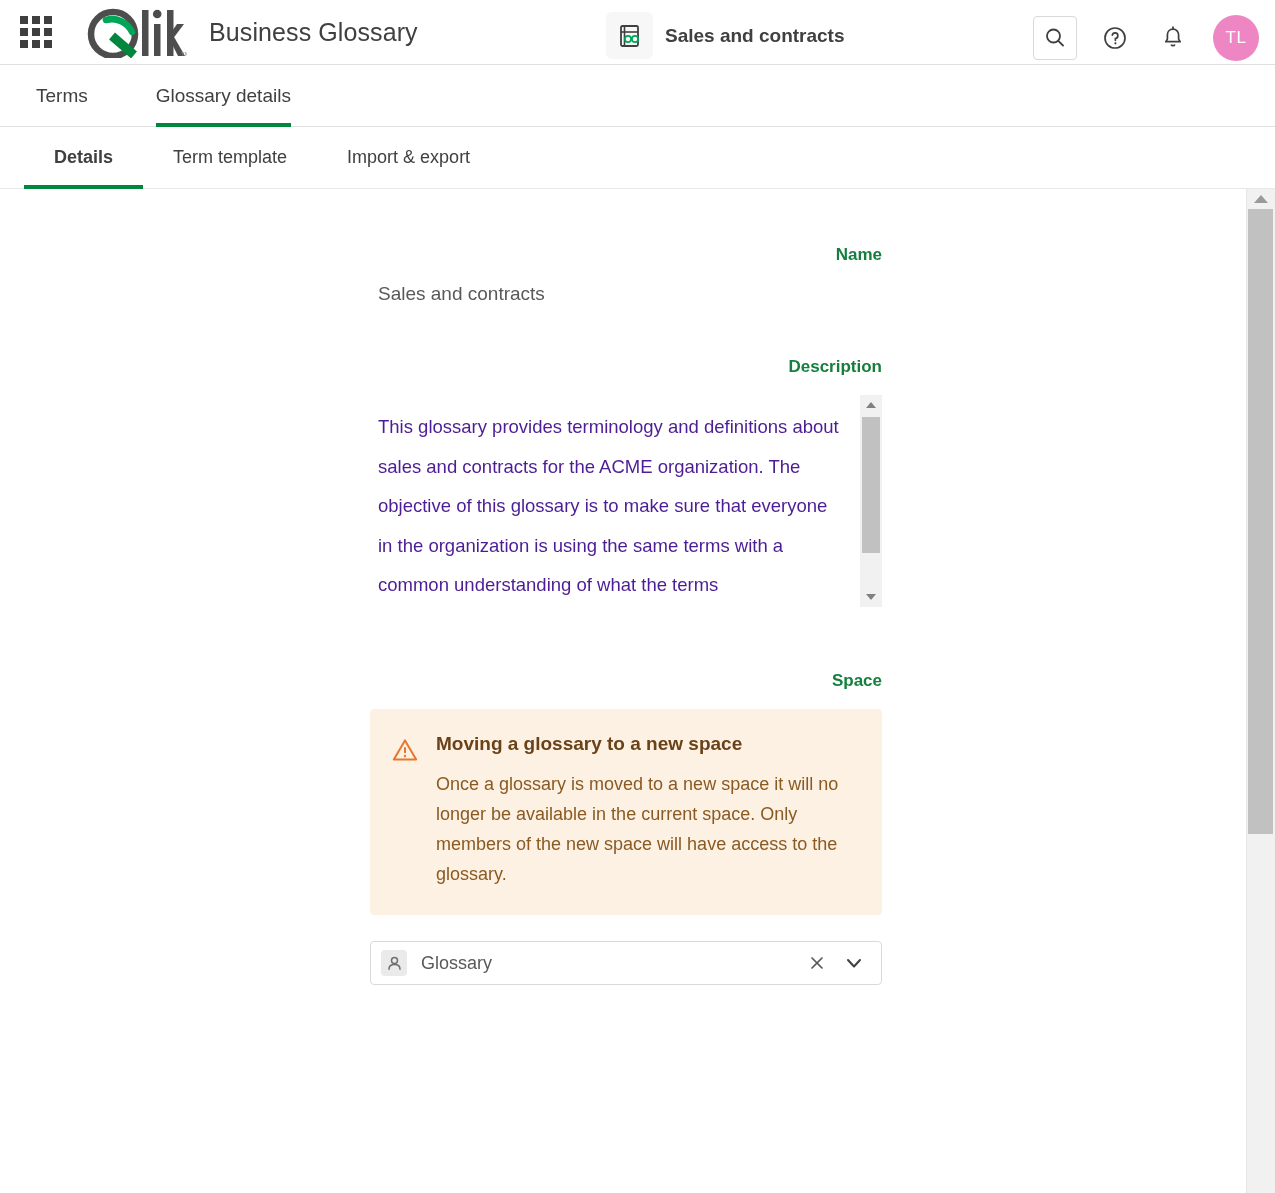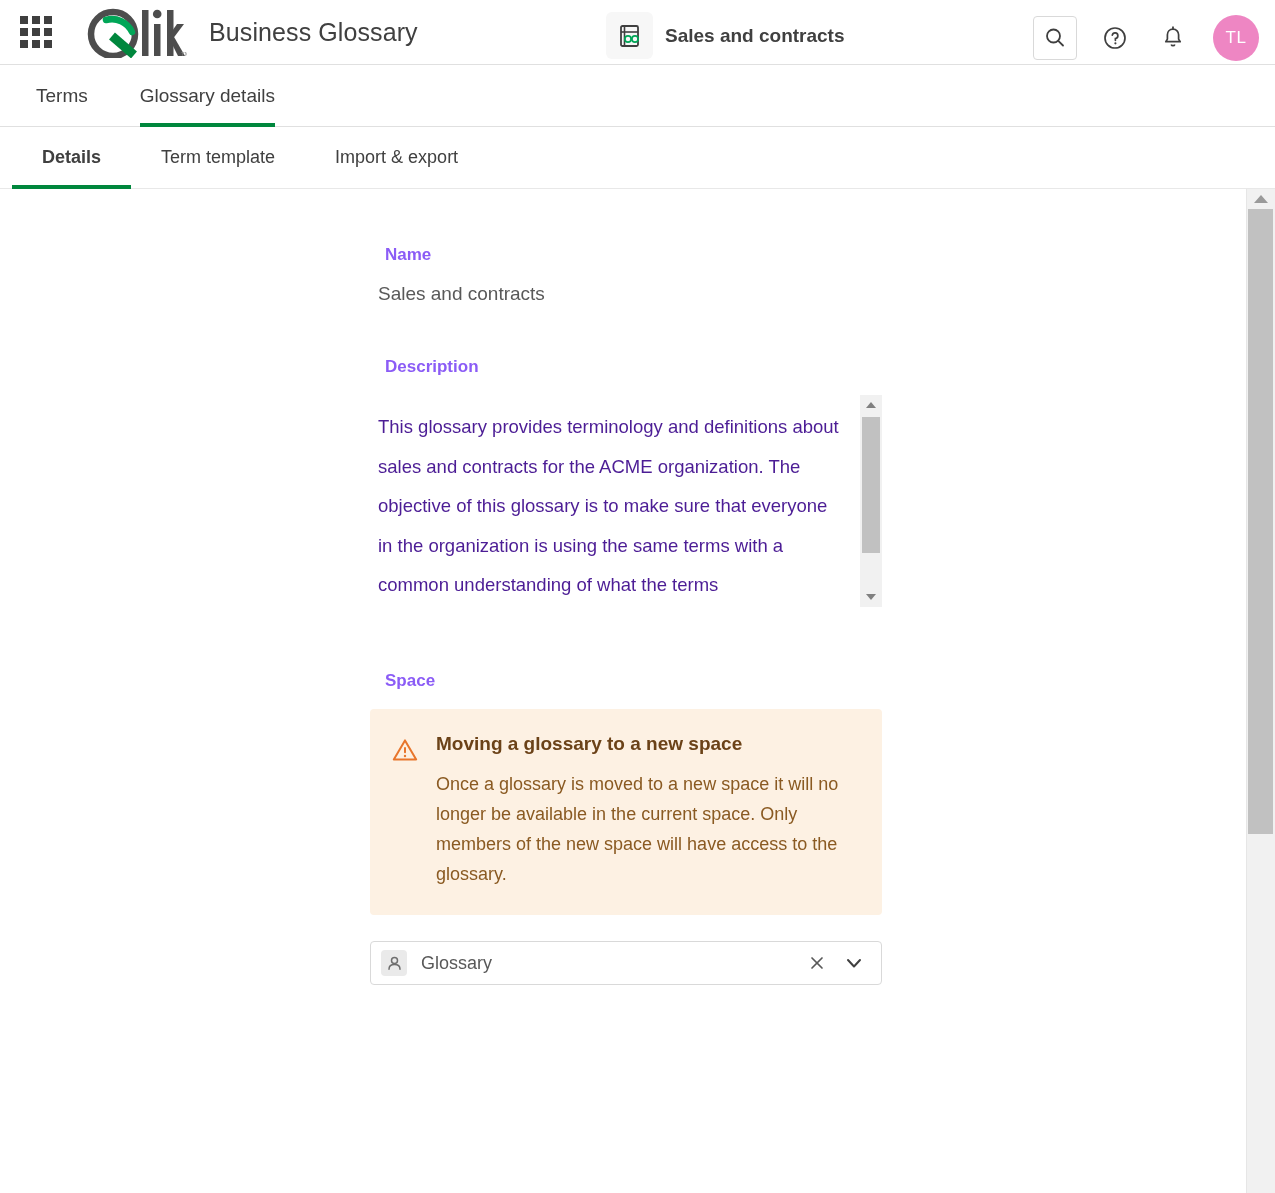--- a/index.html
+++ b/index.html
@@ -105,21 +105,21 @@
   }
 
   
   .tabs-primary {
     position: relative;
     height: 62px;
     border-bottom: 1px solid #e0e0e0;
     display: flex;
     align-items: flex-start;
     padding-left: 36px;
-    gap: 0;
+    gap: 16px;
   }
   .tab-primary {
     font-size: 19px;
     color: #404040;
     padding: 0 0 0 0;
     margin-right: 52px;
     height: 62px;
     display: flex;
     align-items: center;
     cursor: pointer;
@@ -135,21 +135,21 @@
     background: #00873d;
   }
 
   
   .tabs-secondary {
     position: relative;
     height: 62px;
     border-bottom: 1px solid #e8e8e8;
     display: flex;
     align-items: center;
-    padding-left: 12px;
+    padding-left: 24px;
     background: #ffffff;
   }
   .tab-secondary {
     font-size: 18px;
     color: #404040;
     height: 62px;
     display: flex;
     align-items: center;
     padding: 0 30px;
     cursor: pointer;
@@ -181,22 +181,23 @@
   }
   .form {
     position: absolute;
     left: 370px;
     top: 56px;
     width: 512px;
   }
   .field-label {
     font-size: 17px;
     font-weight: bold;
-    color: #8b5cf6;
-    margin: 0 0 18px 15px;
+    color: #15803d;
+    margin: 0 0 18px 0;
+    text-align: right;
   }
   .name-value {
     font-size: 19px;
     color: #595959;
     padding-left: 8px;
     margin-bottom: 52px;
   }
   .label-description { margin-top: 0; }
 
   

